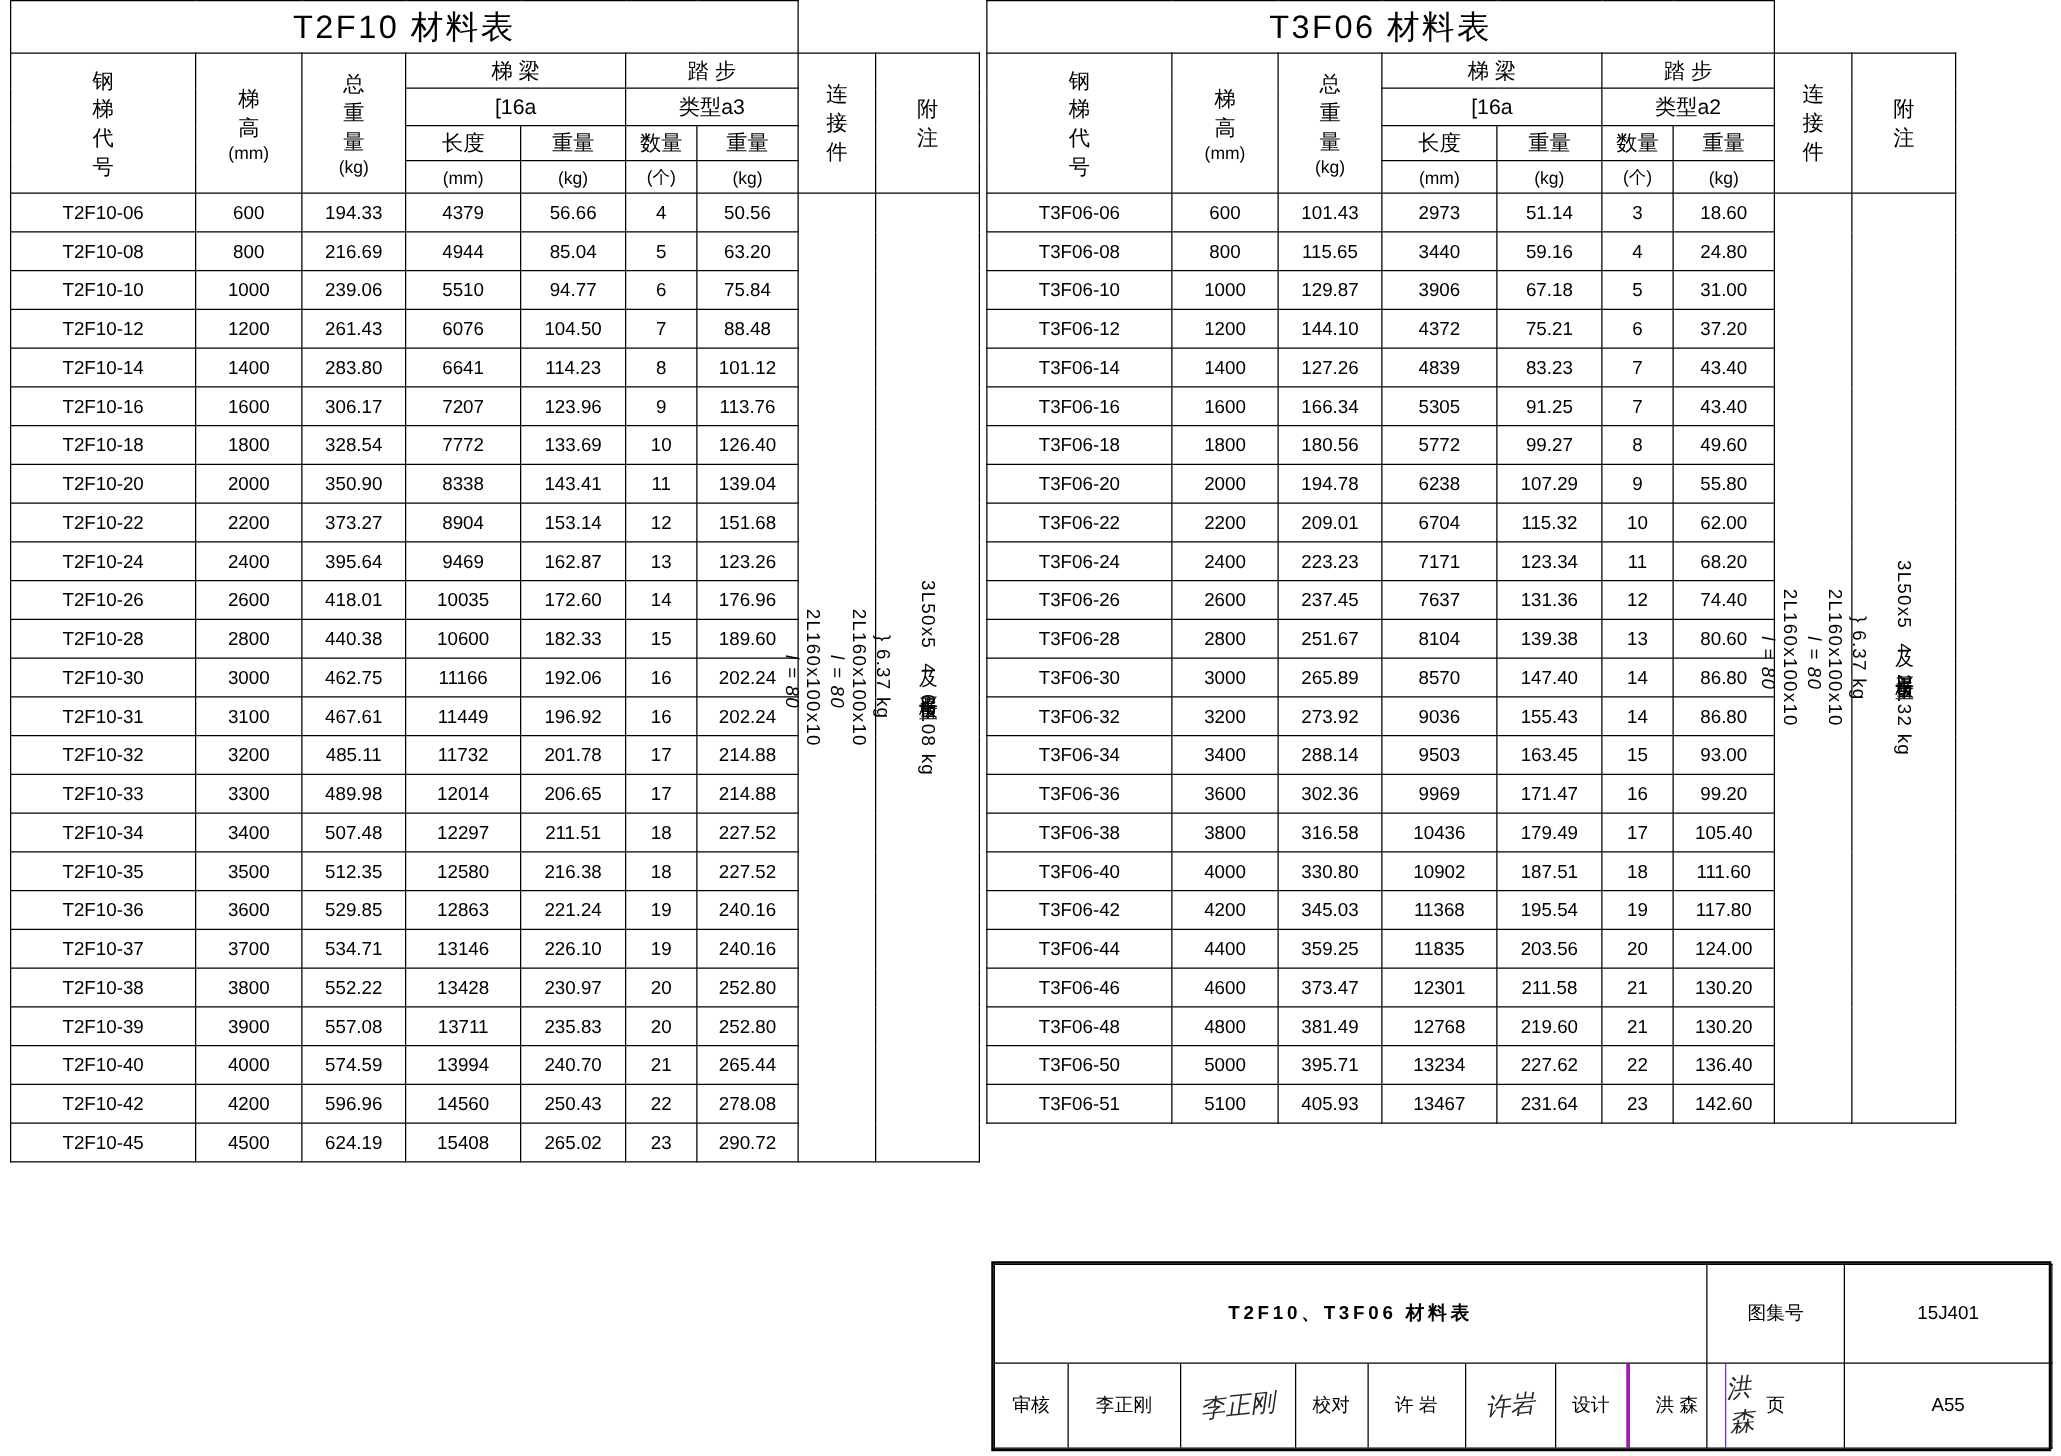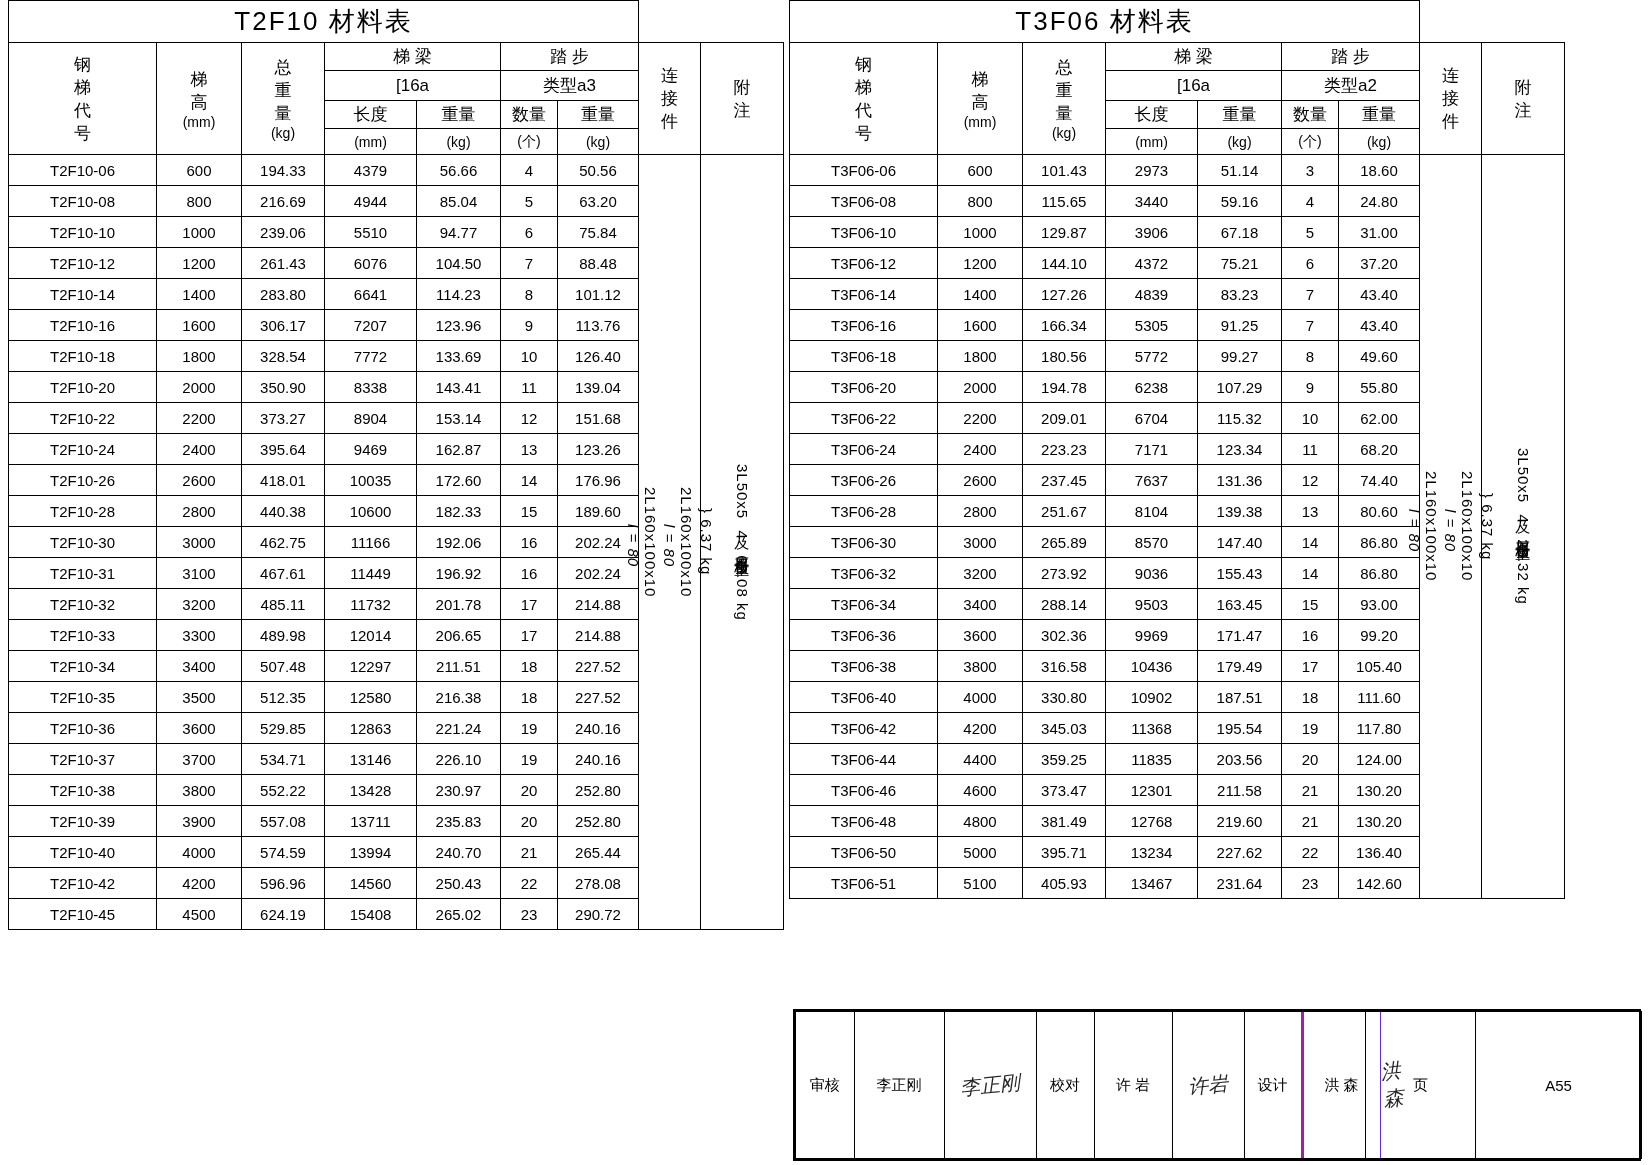--- a/index.html
+++ b/index.html
@@ -747,20 +747,25 @@
   </div>
 
   <div id="titleblock">
     <table>
       <colgroup>
         <col style="width:570px">
         <col style="width:110px">
         <col style="width:166px">
       </colgroup>
       <tbody>
+          <tr style="height:66px">
+        <td class="tb-main">T2F10、T3F06 材料表</td>
+        <td class="tb-lbl">图集号</td>
+        <td class="tb-val">15J401</td>
+      </tr>
       <tr style="height:44px">
         <td style="padding:0">
           <table style="width:100%;height:100%;border-collapse:collapse;table-layout:fixed">
             <tbody>
                   <tr>
               <td style="width:58px;border:none;border-right:1px solid #000" class="small-lbl">审核</td>
               <td style="width:90px;border:none;border-right:1px solid #000" class="small-lbl">李正刚</td>
               <td style="width:92px;border:none;border-right:1px solid #000"><span class="sig">李正刚</span></td>
               <td style="width:58px;border:none;border-right:1px solid #000" class="small-lbl">校对</td>
               <td style="width:78px;border:none;border-right:1px solid #000" class="small-lbl">许 岩</td>

